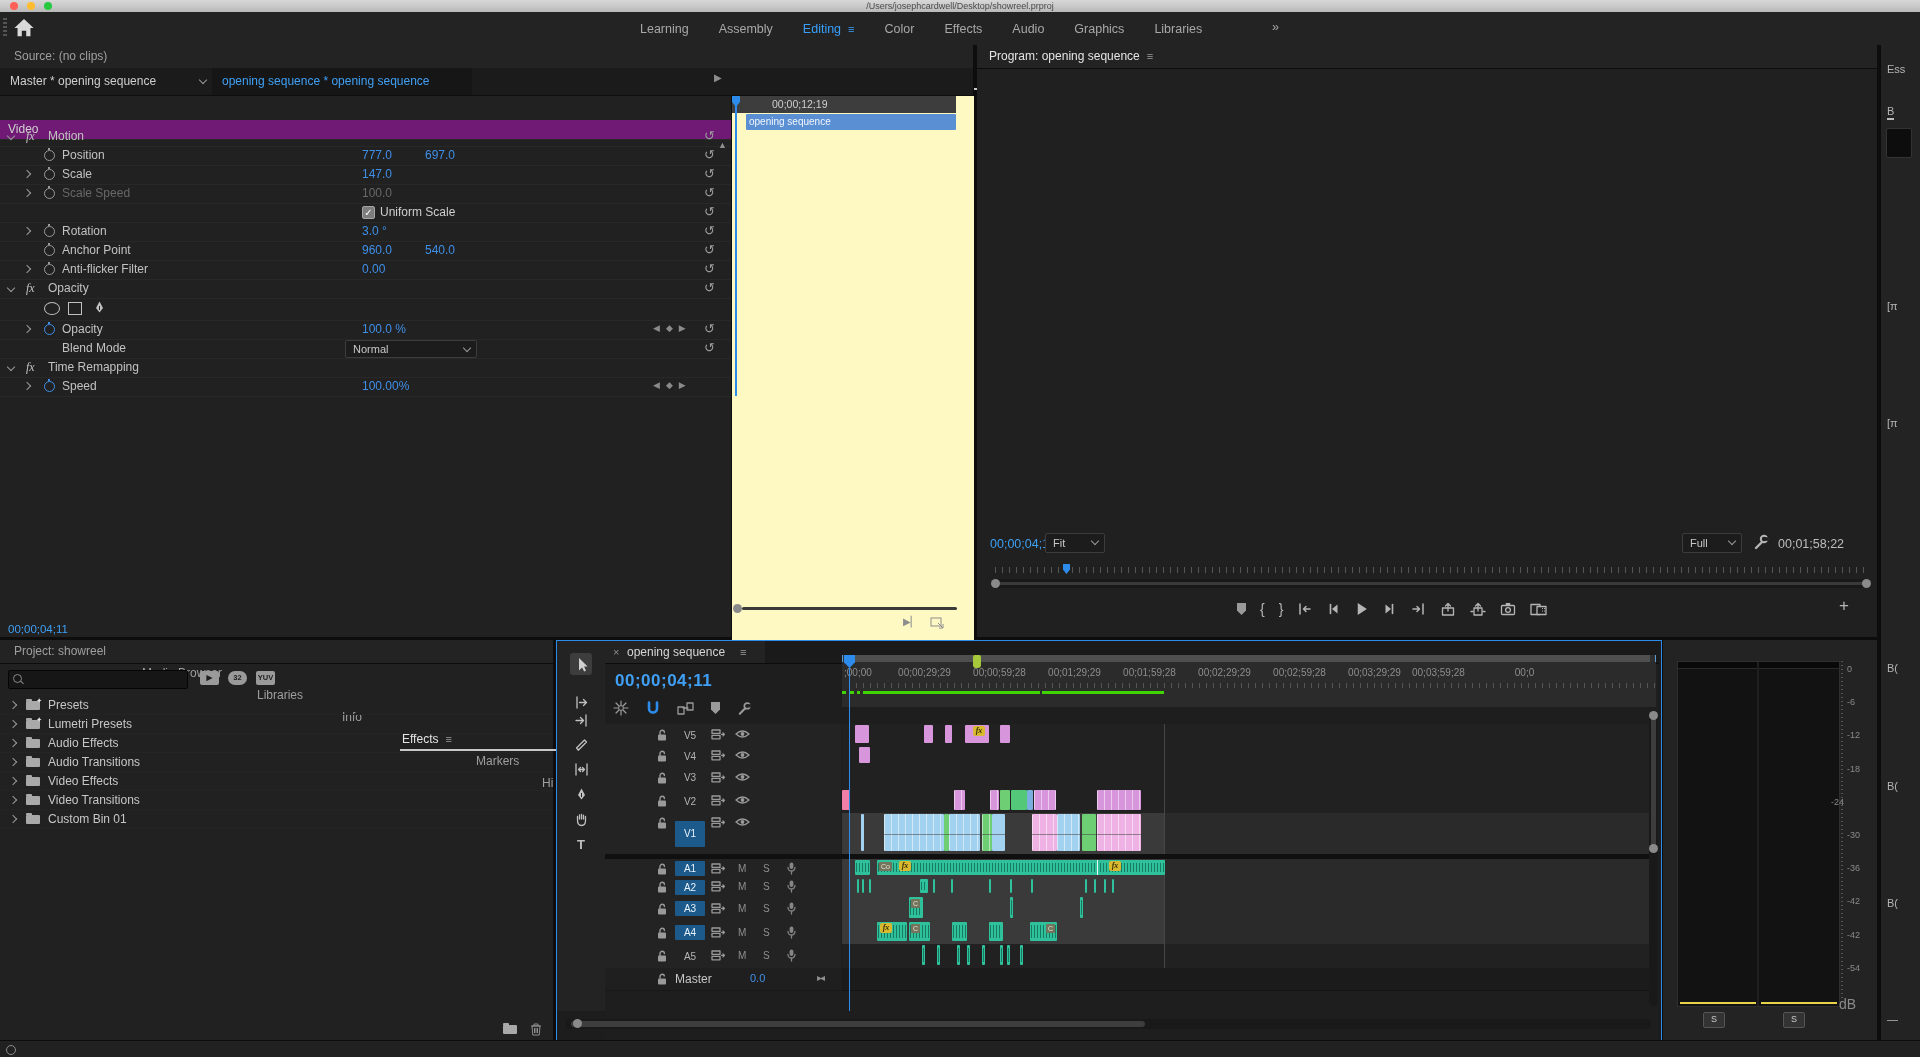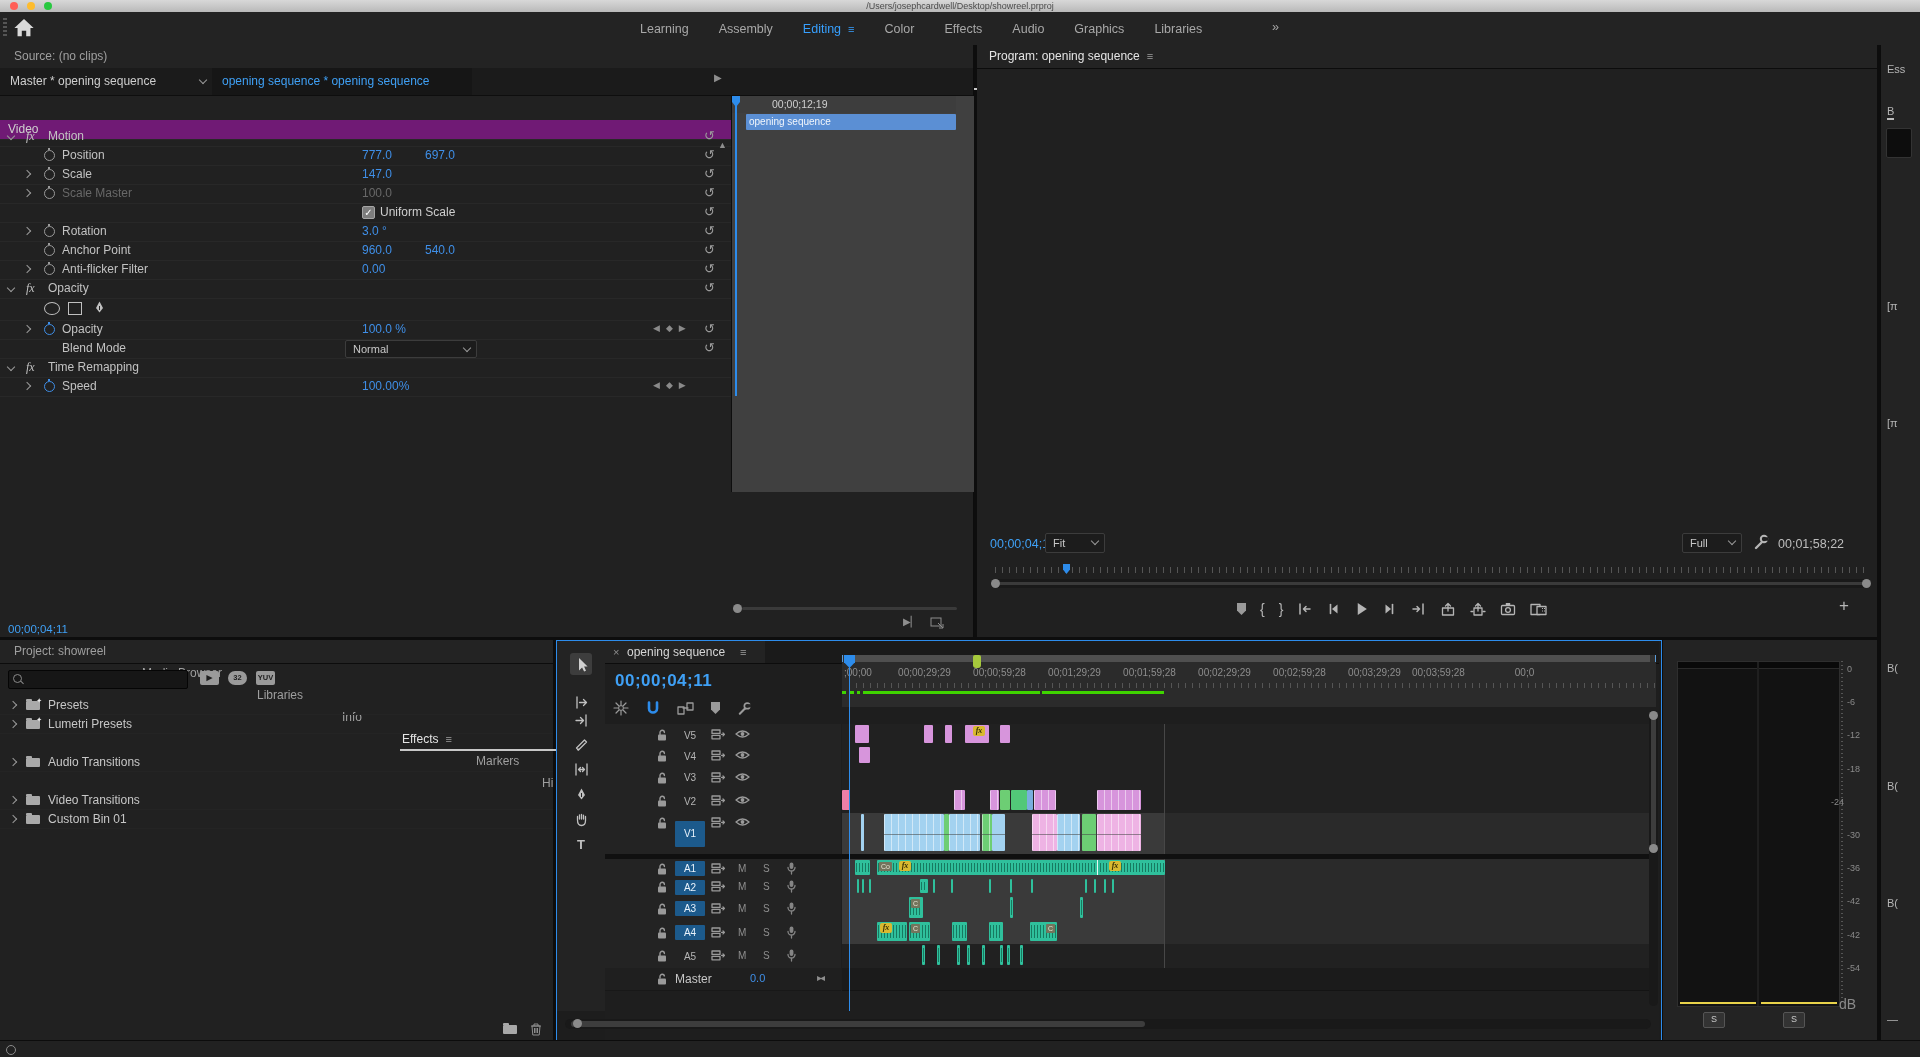--- a/index.html
+++ b/index.html
@@ -127,21 +127,21 @@
       <div class="ecrow " style="top:57px;height:19px;">
         <span class="chev r" style="left:24px;top:6px"></span>
         <span class="stopw" style="left:44px"></span>
         <div class="lbl">Scale</div>
         <span class="val" style="left:362px">147.0</span>
         <span class="reset">↺</span>
       </div>
       <div class="ecrow disabled" style="top:76px;height:19px;">
         <span class="chev r" style="left:24px;top:6px"></span>
         <span class="stopw" style="left:44px"></span>
-        <div class="lbl">Scale Master</div>
+        <div class="lbl">Scale Speed</div>
         <span class="val" style="left:362px">100.0</span>
         <span class="reset">↺</span>
       </div>
       <div class="ecrow " style="top:95px;height:19px;">
         <span class="a" style="left:362px;top:3px;width:11px;height:11px;background:#7d7d7d;border:1px solid #a5a5a5;border-radius:2px;color:#fff;font-size:10px;line-height:11px;text-align:center">✓</span>
         <div class="lbl" style="left:380px;color:#cfcfcf">Uniform Scale</div>
         <span class="reset">↺</span>
       </div>
       <div class="ecrow " style="top:114px;height:19px;">
         <span class="chev r" style="left:24px;top:6px"></span>
@@ -203,21 +203,21 @@
       </div>
       <div class="ecrow " style="top:269px;height:19px;">
         <span class="chev r" style="left:24px;top:6px"></span>
         <span class="stopw on" style="left:44px"></span>
         <div class="lbl">Speed</div>
         <span class="val" style="left:362px">100.00%</span>
         <span class="navk">◀◆▶</span>
       </div>
     </div>
 
-  <div class="a" style="left:731px;top:28px;width:242px;height:396px;background:#404040;border-left:1px solid #0e0e0e">
+  <div class="a" style="left:731px;top:28px;width:242px;height:544px;background:#fef9c3;border-left:1px solid #0e0e0e">
     <div class="a" style="left:0;top:0;width:224px;height:17px;background:#3d3d3d">
       <div class="a" style="left:40px;top:2px;font-size:10.5px;color:#cfcfcf">00;00;12;19</div>
     </div>
     <div class="a dim" style="left:-14px;top:44px;font-size:9px">▲</div>
     <div class="a" style="left:14px;top:18px;width:210px;height:16px;background:#5b8fd4;border-radius:1px">
       <div class="a" style="left:3px;top:2px;font-size:10px;color:#f2f6fb">opening sequence</div>
     </div>
     <div class="a" style="left:3px;top:0;width:2px;height:300px;background:#2d8ceb"></div>
     <div class="a" style="left:0px;top:0;width:8px;height:11px;background:#2d8ceb;clip-path:polygon(0 0,100% 0,100% 55%,50% 100%,0 55%)"></div>
   </div>
@@ -359,24 +359,34 @@
         </span>
      <span class="a txt" style="left:48px;top:3px;font-size:12px">Presets</span>
       </div>
       <div class="binrow" style="top:19px">
      <span class="chev r" style="left:10px;top:7px"></span>
      <span class="folder" style="left:26px">
           <span style="position:absolute;right:-2px;top:-4px;color:#e8e8e8;font-size:7px">✦</span>
         </span>
      <span class="a txt" style="left:48px;top:3px;font-size:12px">Lumetri Presets</span>
       </div>
+      <div class="binrow" style="top:38px">
+     <span class="chev r" style="left:10px;top:7px"></span>
+     <span class="folder" style="left:26px"></span>
+     <span class="a txt" style="left:48px;top:3px;font-size:12px">Audio Effects</span>
+      </div>
       <div class="binrow" style="top:57px">
      <span class="chev r" style="left:10px;top:7px"></span>
      <span class="folder" style="left:26px"></span>
      <span class="a txt" style="left:48px;top:3px;font-size:12px">Audio Transitions</span>
+      </div>
+      <div class="binrow" style="top:76px">
+     <span class="chev r" style="left:10px;top:7px"></span>
+     <span class="folder" style="left:26px"></span>
+     <span class="a txt" style="left:48px;top:3px;font-size:12px">Video Effects</span>
       </div>
       <div class="binrow" style="top:95px">
      <span class="chev r" style="left:10px;top:7px"></span>
      <span class="folder" style="left:26px"></span>
      <span class="a txt" style="left:48px;top:3px;font-size:12px">Video Transitions</span>
       </div>
       <div class="binrow" style="top:114px">
      <span class="chev r" style="left:10px;top:7px"></span>
      <span class="folder" style="left:26px"></span>
      <span class="a txt" style="left:48px;top:3px;font-size:12px">Custom Bin 01</span>

